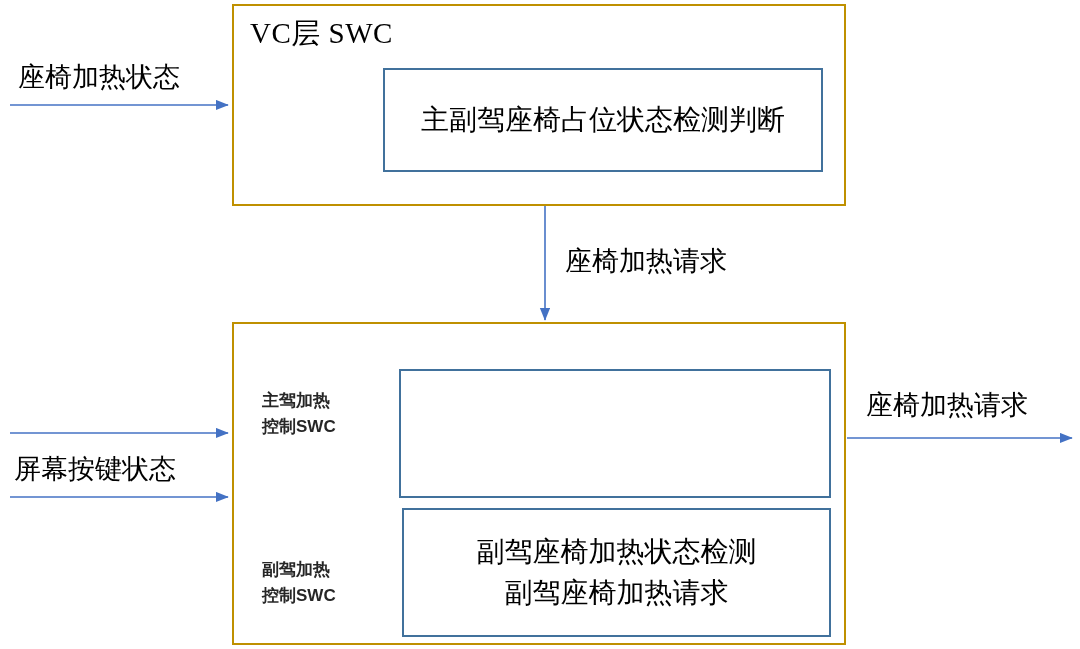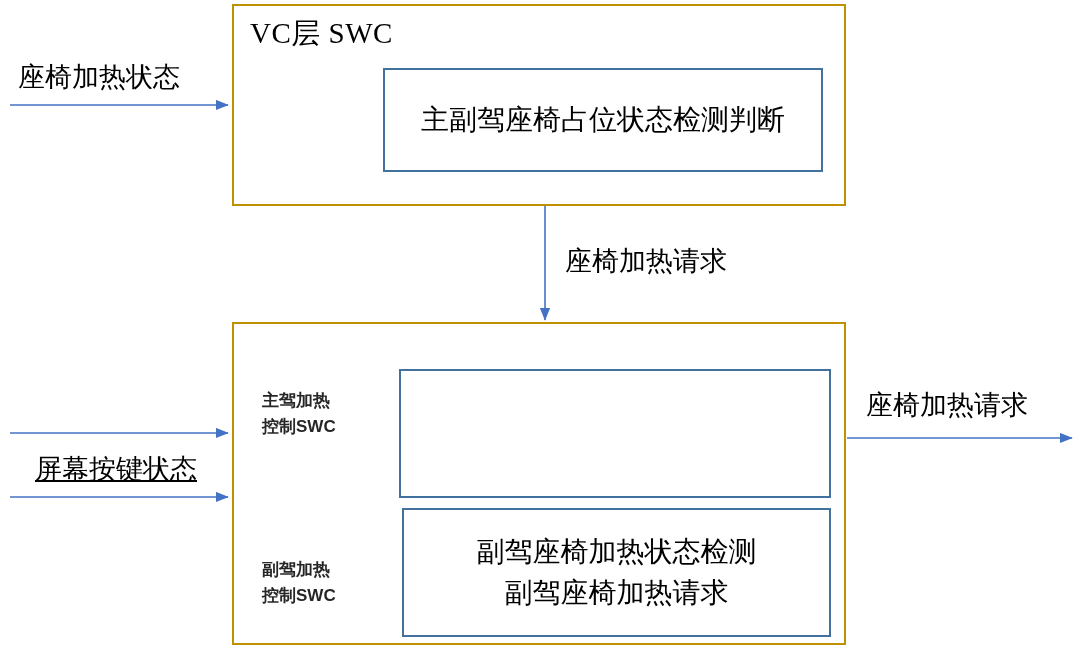--- a/index.html
+++ b/index.html
@@ -130,17 +130,17 @@
   </div>
 
   <div class="inner-box" style="left:394px; top:508px; width:429px; height:129px;">
     <div class="inner-line">副驾座椅加热状态检测</div>
     <div class="inner-line">副驾座椅加热请求</div>
   </div>
 
   <div class="io-label" style="left:18px; top:59px;">座椅加热状态</div>
 
 
-  <div class="io-label" style="left:35px; top:451px;text-decoration:underline;">屏幕按键状态</div>
+  <div class="io-label" style="left:14px; top:451px;">屏幕按键状态</div>
 
   <div class="io-label" style="left:866px; top:387px;">座椅加热请求</div>
 
 </div>
 
 </body></html>

